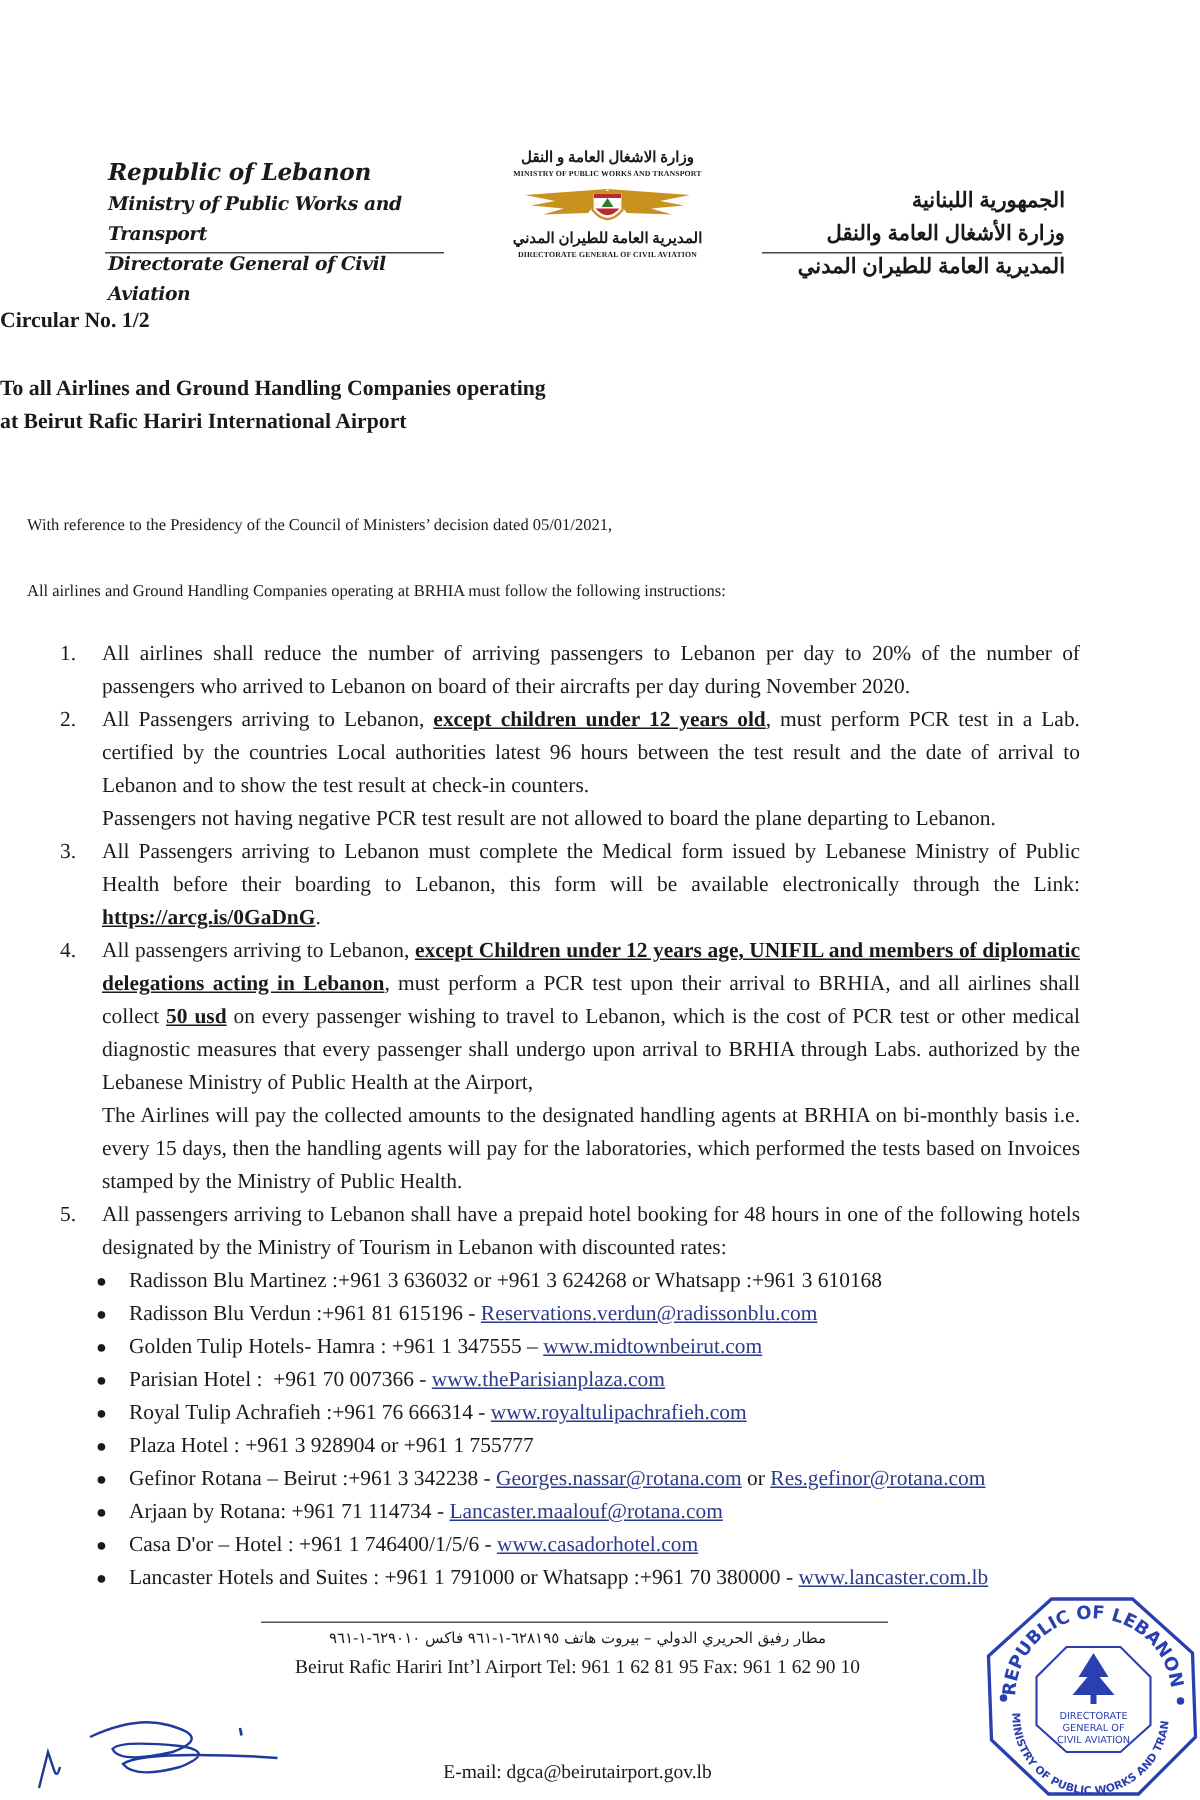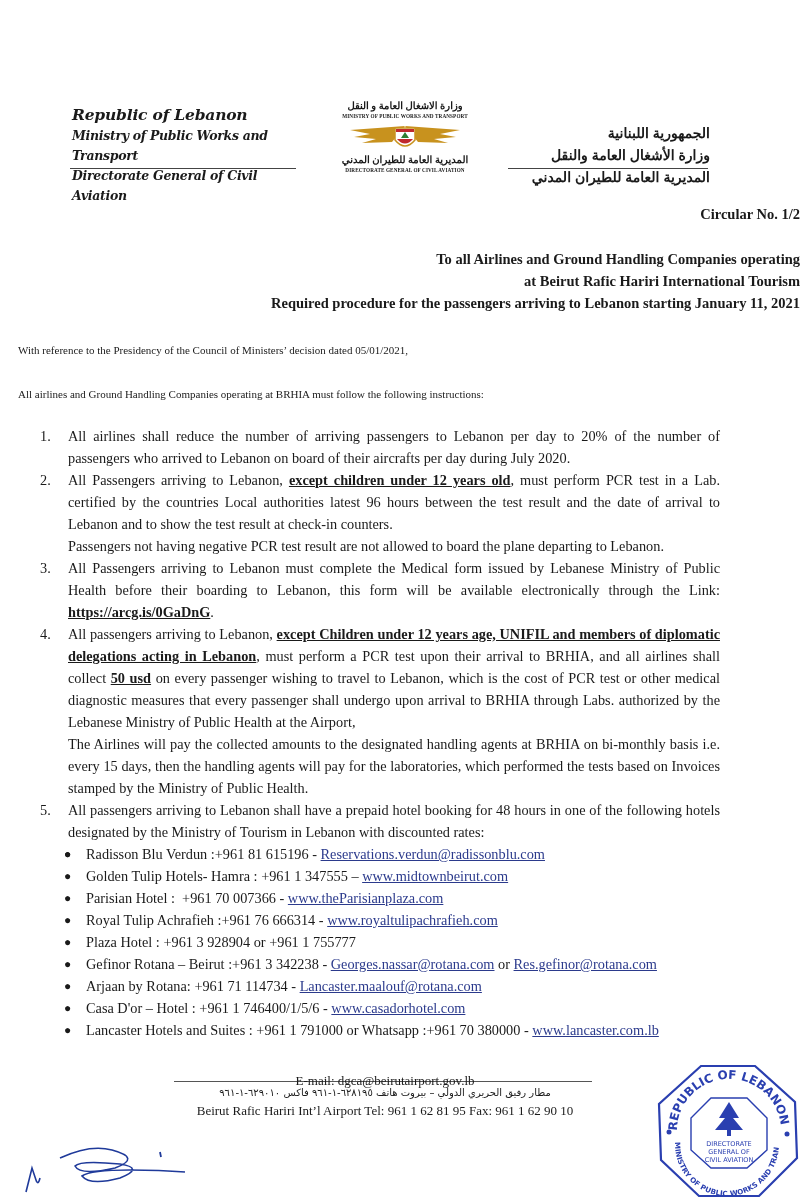--- a/index.html
+++ b/index.html
@@ -17,21 +17,21 @@
   .lh-logo .ar { font-size:10px; font-weight:bold; line-height:12px; direction:rtl; }
   .lh-logo .en { font-size:5.2px; font-weight:bold; letter-spacing:0.1px; line-height:8px; font-family:"Liberation Serif", serif; }
   .lh-logo svg { display:block; margin:0 auto; }
 
   .lh-right { left:505px; top:104px; width:205px; direction:rtl;
               font-family:Liberation Sans, sans-serif; font-weight:bold;margin-top:18px; }
   .lh-right div { font-size:14px; line-height:22px; }
   .lh-right-rule { left:508px; top:168px; width:200px; height:1px; background:#444; }
 
   
-  .center { left:0; width:800px; text-align:right; font-weight:bold; font-size:14.5px;
+  .center { left:0; width:800px; text-align:left; font-weight:bold; font-size:14.5px;
             font-family:"Liberation Serif", serif; }
   .h-circ { top:206px; }
   .h1 { top:248px; line-height:22px; }
 
   
   .para { left:18px; width:770px; font-size:11px; line-height:22px; }
   .p1 { top:339px; }
   .p2 { top:383px; }
 
   ol.instr { position:absolute; left:0; top:425px; width:760px; margin:0; padding:0; list-style:none;
@@ -46,21 +46,21 @@
               font-size:14.3px; line-height:22px; }
   ul.hotels li { position:relative; padding-left:86px; white-space:nowrap; }
   ul.hotels li .bullet { position:absolute; left:64px; top:0; font-size:12px; }
   .lnk { color:#2b3a8c; text-decoration:underline; }
 
   
   .foot-rule { left:174px; top:1081px; width:418px; height:1px; background:#555; }
   .foot { left:150px; width:470px; text-align:center; font-size:13px; }
   .foot-ar { top:1084px; direction:rtl; font-family:"DejaVu Sans", sans-serif; font-size:10px; line-height:18px; }
   .foot-en { top:1102px; line-height:18px; }
-  .foot-em { top:1072px; line-height:18px; }
+  .foot-em { top:1172px; line-height:18px; }
 
   .sig { left:20px; top:1140px; width:180px; height:60px; }
   .stamp { left:655px; top:1062px; width:145px; height:138px; }
 </style>
 </head>
 <body>
 
 <div class="abs lh-left">
   <div class="l1">Republic of Lebanon</div>
   <div class="l2">Ministry of Public Works and Transport</div>
@@ -86,31 +86,30 @@
 <div class="abs lh-right">
   <div>الجمهورية اللبنانية</div>
   <div>وزارة الأشغال العامة والنقل</div>
   <div>المديرية العامة للطيران المدني</div>
 </div>
 <div class="abs lh-right-rule"></div>
 
 <div class="abs center h-circ">Circular No. 1/2</div>
 <div class="abs center h1">
   <div>To all Airlines and Ground Handling Companies operating</div>
-  <div>at Beirut Rafic Hariri International Tourism</div>
-  <div>Required procedure for the passengers arriving to Lebanon starting January 11, 2021</div>
+  <div>at Beirut Rafic Hariri International Airport</div>
 </div>
 
 <div class="abs para p1">With reference to the Presidency of the Council of Ministers’ decision dated 05/01/2021,</div>
 <div class="abs para p2">All airlines and Ground Handling Companies operating at BRHIA must follow the following instructions:</div>
 
 <ol class="instr">
   <li>
     <span class="num">1.</span>
-    <span class="txt">All airlines shall reduce the number of arriving passengers to Lebanon per day to 20% of the number of passengers who arrived to Lebanon on board of their aircrafts per day during July 2020.</span>
+    <span class="txt">All airlines shall reduce the number of arriving passengers to Lebanon per day to 20% of the number of passengers who arrived to Lebanon on board of their aircrafts per day during November 2020.</span>
   </li>
   <li>
     <span class="num">2.</span>
     <span class="txt"><span>All Passengers arriving to Lebanon, </span><span class="bu">except children under 12 years old</span><span>, must perform PCR test in a Lab. certified by the countries Local authorities latest 96 hours between the test result and the date of arrival to Lebanon and to show the test result at check-in counters.</span></span>
     <span class="cont">Passengers not having negative PCR test result are not allowed to board the plane departing to Lebanon.</span>
   </li>
   <li>
     <span class="num">3.</span>
     <span class="txt"><span>All Passengers arriving to Lebanon must complete the Medical form issued by Lebanese Ministry of Public Health before their boarding to Lebanon, this form will be available electronically through the Link: </span><span class="bu">https://arcg.is/0GaDnG</span><span>.</span></span>
   </li>
@@ -119,21 +118,21 @@
     <span class="txt"><span>All passengers arriving to Lebanon, </span><span class="bu">except Children under 12 years age, UNIFIL and members of diplomatic delegations acting in Lebanon</span><span>, must perform a PCR test upon their arrival to BRHIA, and all airlines shall collect </span><span class="bu">50 usd</span><span> on every passenger wishing to travel to Lebanon, which is the cost of PCR test or other medical diagnostic measures that every passenger shall undergo upon arrival to BRHIA through Labs. authorized by the Lebanese Ministry of Public Health at the Airport,</span></span>
     <span class="cont txt">The Airlines will pay the collected amounts to the designated handling agents at BRHIA on bi-monthly basis i.e. every 15 days, then the handling agents will pay for the laboratories, which performed the tests based on Invoices stamped by the Ministry of Public Health.</span>
   </li>
   <li>
     <span class="num">5.</span>
     <span class="txt">All passengers arriving to Lebanon shall have a prepaid hotel booking for 48 hours in one of the following hotels designated by the Ministry of Tourism in Lebanon with discounted rates:</span>
   </li>
 </ol>
 
 <ul class="hotels">
-  <li><span class="bullet">●</span></li>
+  <li><span class="bullet">●</span><span>Radisson Blu Martinez :+961 3 636032 or +961 3 624268 or Whatsapp :+961 3 610168</span></li>
   <li><span class="bullet">●</span><span>Radisson Blu Verdun :+961 81 615196</span><span style="white-space:pre"> - </span><span class="lnk">Reservations.verdun@radissonblu.com</span></li>
   <li><span class="bullet">●</span><span>Golden Tulip Hotels- Hamra : +961 1 347555</span><span style="white-space:pre"> – </span><span class="lnk">www.midtownbeirut.com</span></li>
   <li><span class="bullet">●</span><span style="white-space:pre">Parisian Hotel :  +961 70 007366</span><span style="white-space:pre"> - </span><span class="lnk">www.theParisianplaza.com</span></li>
   <li><span class="bullet">●</span><span>Royal Tulip Achrafieh :+961 76 666314</span><span style="white-space:pre"> - </span><span class="lnk">www.royaltulipachrafieh.com</span></li>
   <li><span class="bullet">●</span><span>Plaza Hotel : +961 3 928904 or +961 1 755777</span></li>
   <li><span class="bullet">●</span><span>Gefinor Rotana – Beirut :+961 3 342238</span><span style="white-space:pre"> - </span><span class="lnk">Georges.nassar@rotana.com</span><span style="white-space:pre"> or </span><span class="lnk">Res.gefinor@rotana.com</span></li>
   <li><span class="bullet">●</span><span>Arjaan by Rotana: +961 71 114734</span><span style="white-space:pre"> - </span><span class="lnk">Lancaster.maalouf@rotana.com</span></li>
   <li><span class="bullet">●</span><span>Casa D'or – Hotel : +961 1 746400/1/5/6</span><span style="white-space:pre"> - </span><span class="lnk">www.casadorhotel.com</span></li>
   <li><span class="bullet">●</span><span>Lancaster Hotels and Suites : +961 1 791000 or Whatsapp :+961 70 380000</span><span style="white-space:pre"> - </span><span class="lnk">www.lancaster.com.lb</span></li>
 </ul>

